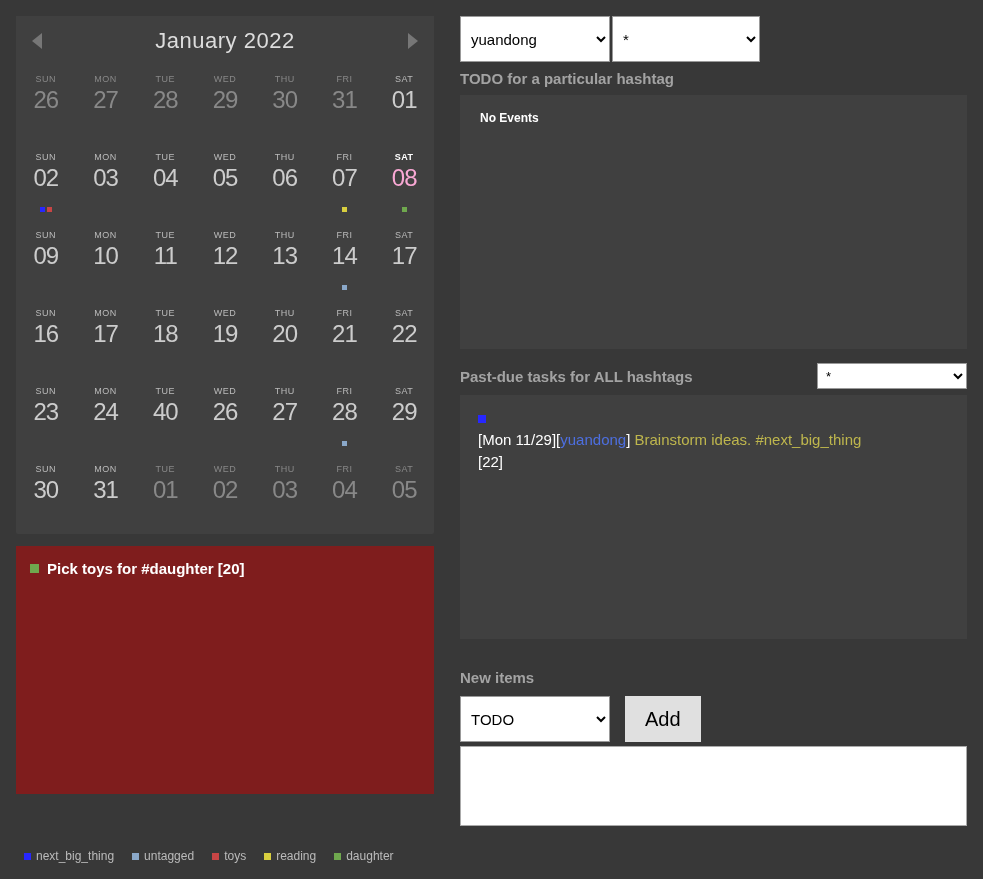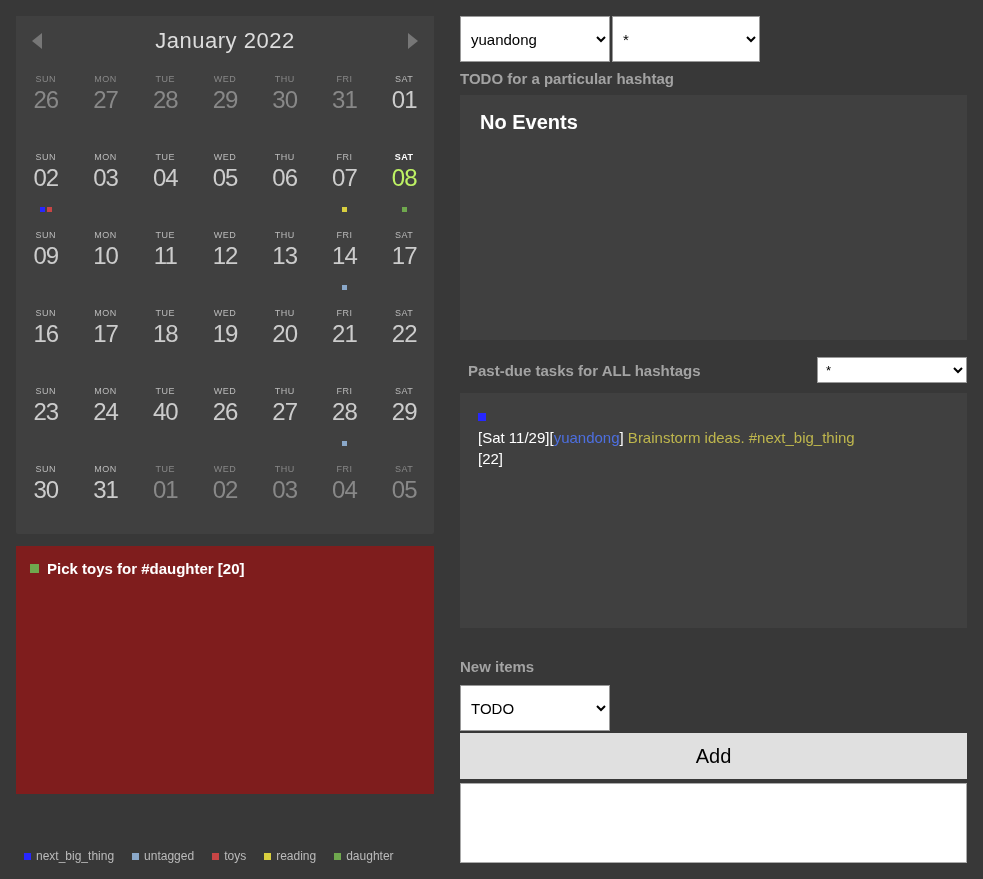--- a/index.html
+++ b/index.html
@@ -66,21 +66,21 @@
     .dnum {
       font-size: 24px;
       font-weight: 300;
       color: #888;
       margin-top: 2px;
       letter-spacing: -1px;
     }
     .cell.current .dow { color: #bbb; }
     .cell.current .dnum { color: #ccc; }
     .cell.today .dow { color: #fff; font-weight: bold; }
-    .cell.today .dnum { color: #bef264; font-weight: 500; }
+    .cell.today .dnum { color: #f9a8d4; font-weight: 500; }
     .dots { position: absolute; bottom: 10px; left: 0; right: 0; display: flex; justify-content: center; gap: 2px; }
     .dot { width: 5px; height: 5px; display: inline-block; }
 
     .event-box {
       background: #7f1d1d;
       margin-top: 12px;
       padding: 14px;
       height: 248px;
     }
     .event-line { display: flex; align-items: center; gap: 8px; color: #fff; font-size: 15px; font-weight: 600; }
@@ -111,35 +111,35 @@
     .select-user { width: 150px; }
     .select-hash { width: 148px; }
 
     .section-title { color: #a3a3a3; font-weight: 700; font-size: 15px; margin: 2px 0 8px 0; }
 
     .panel-box {
       background: #404040;
       padding: 16px 20px;
       min-height: 100px;
     }
-    .panel-events { height: 254px; color: #fff; font-size: 20px; font-weight: 600; }
+    .panel-events { height: 254px; color: #fff; font-size: 12px; font-weight: 600; }
 
     .pastdue-header { display: flex; justify-content: space-between; align-items: center; margin-top: 14px; margin-bottom: 6px; }
     .pastdue-header select { height: 26px; padding: 2px 4px; width: 150px; font-size: 13px; }
 
     .panel-past { height: 244px; font-size: 15px; padding: 12px 18px; }
     .task-row { color: #fff; line-height: 1.45; }
     .task-row .blue-dot { width: 8px; height: 8px; background: #2727ff; display: inline-block; }
     .date-b { color: #fff; }
     .user-a { color: #4d6fe0; }
     .task-text { color: #beb64d; }
     .task-id { color: #fff; }
 
     .new-items { margin-top: 28px; }
-    .new-items-row { display: flex; gap: 2px; margin: 10px 0 4px 0; flex-direction: column; }
+    .new-items-row { display: flex; gap: 15px; margin: 10px 0 4px 0; }
     .select-todo { width: 150px; height: 46px; }
     .add-btn {
       background: #e0e0e0;
       border: none;
       font-size: 20px;
       padding: 0 20px;
       height: 46px;
       cursor: pointer;
       font-family: inherit;
     }
@@ -388,30 +388,30 @@
       <option id="opt-hash">*</option>
     </select>
   </div>
 
   <div class="section-title">TODO for a particular hashtag</div>
   <div class="panel-box panel-events">
     <span>No Events</span>
   </div>
 
   <div class="pastdue-header">
-    <div class="section-title" style="margin:8px">Past-due tasks for ALL hashtags</div>
+    <div class="section-title" style="margin:0">Past-due tasks for ALL hashtags</div>
     <select>
       <option id="opt-past">*</option>
     </select>
   </div>
 
   <div class="panel-box panel-past">
     <div class="task-row">
       <span class="blue-dot"></span><br>
-      <span class="date-b">[Sat 11/29]</span><span class="date-b">[</span><span class="user-a">yuandong</span><span class="date-b">]</span><span class="task-text"> Brainstorm ideas. #next_big_thing </span><br><span class="task-id">[22]</span>
+      <span class="date-b">[Mon 11/29]</span><span class="date-b">[</span><span class="user-a">yuandong</span><span class="date-b">]</span><span class="task-text"> Brainstorm ideas. #next_big_thing </span><br><span class="task-id">[22]</span>
     </div>
   </div>
 
   <div class="new-items">
     <div class="section-title">New items</div>
     <div class="new-items-row">
       <select class="select-todo">
         <option id="opt-todo">TODO</option>
       </select>
       <button class="add-btn">Add</button>

